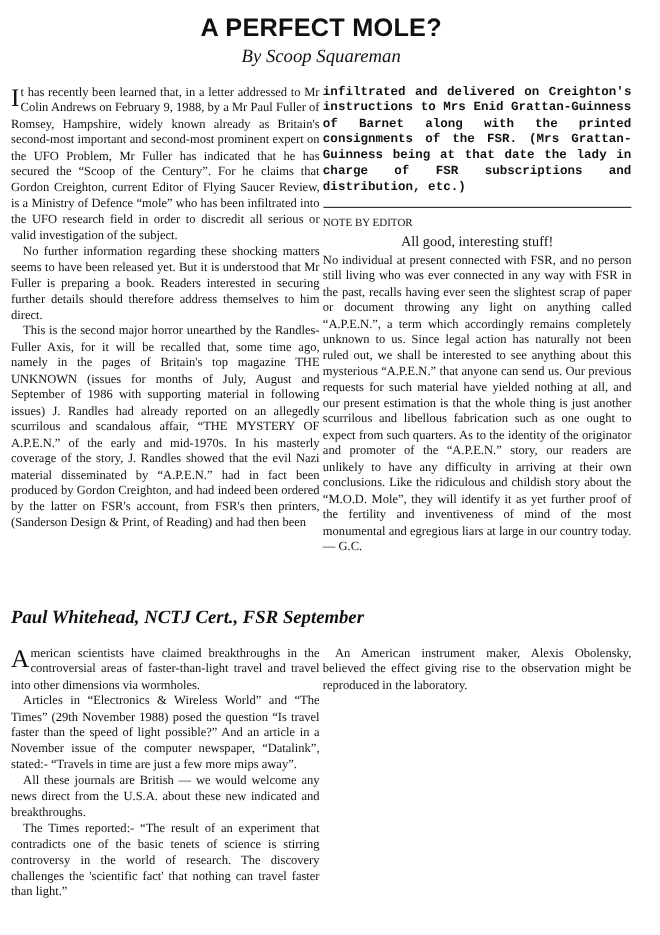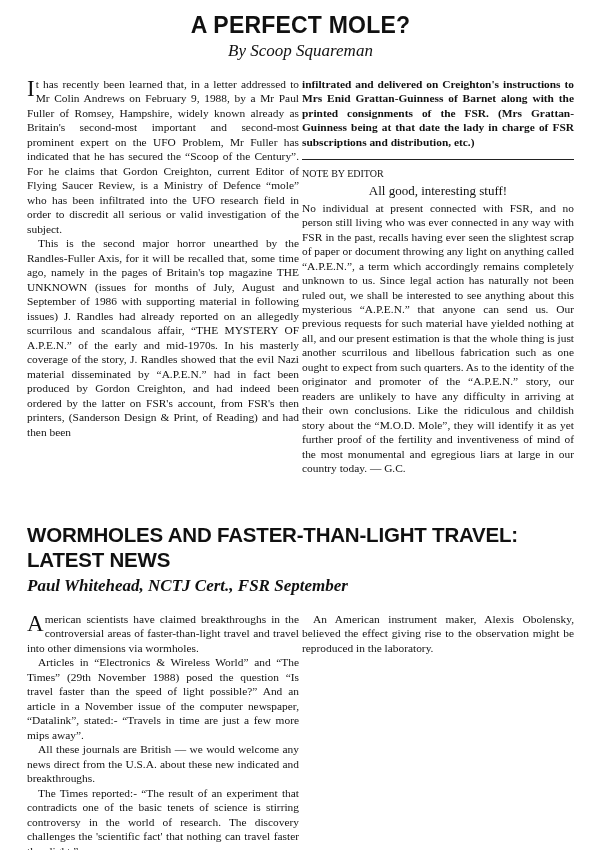--- a/index.html
+++ b/index.html
@@ -11,21 +11,21 @@
     width: 600px;
     height: 850px;
     font-family: "Liberation Serif", serif;
     color: #111111;
     overflow: hidden;
   }
   .page {
     width: 600px;
     height: 850px;
     box-sizing: border-box;
-    padding: 8px 26px 0 27px;
+    padding: 8px 26px 0 10px;
     position: relative;
   }
 
   
   .a1-title {
     text-align: center;
     font-family: "Liberation Sans", sans-serif;
     font-weight: bold;
     font-size: 23px;
     letter-spacing: 0.2px;
@@ -50,21 +50,21 @@
 
   p {
     margin: 0;
     font-size: 11.4px;
     line-height: 1.27;
     text-align: justify;
     text-indent: 11px;
     hyphens: auto;
   }
   p.noindent { text-indent: 0; }
-  p.bold { font-weight: bold; }
+  p.bold { font-weight: bold; font-family: Liberation Mono, monospace; }
   p + p { margin-top: 0px; }
 
   
   .dropcap::first-letter {
     float: left;
     font-size: 23px;
     line-height: 0.86;
     padding: 2px 1px 0 0;
     font-family: "Liberation Serif", serif;
   }
@@ -114,38 +114,38 @@
 <div class="page">
 
   <div>
     <h1 class="a1-title">A PERFECT MOLE?</h1>
     <div class="a1-byline">By Scoop Squareman</div>
 
     <div class="cols">
 
       <div class="col">
         <p class="lead dropcap">It has recently been learned that, in a letter addressed to Mr Colin Andrews on February 9, 1988, by a Mr Paul Fuller of Romsey, Hampshire, widely known already as Britain's second-most important and second-most prominent expert on the UFO Problem, Mr Fuller has indicated that he has secured the “Scoop of the Century”. For he claims that Gordon Creighton, current Editor of Flying Saucer Review, is a Ministry of Defence “mole” who has been infiltrated into the UFO research field in order to discredit all serious or valid investigation of the subject.</p>
+        <p>No further information regarding these shocking matters seems to have been released yet. But it is understood that Mr Fuller is preparing a book. Readers interested in securing further details should therefore address themselves to him direct.</p>
         <p>This is the second major horror unearthed by the Randles-Fuller Axis, for it will be recalled that, some time ago, namely in the pages of Britain's top magazine THE UNKNOWN (issues for months of July, August and September of 1986 with supporting material in following issues) J. Randles had already reported on an allegedly scurrilous and scandalous affair, “THE MYSTERY OF A.P.E.N.” of the early and mid-1970s. In his masterly coverage of the story, J. Randles showed that the evil Nazi material disseminated by “A.P.E.N.” had in fact been produced by Gordon Creighton, and had indeed been ordered by the latter on FSR's account, from FSR's then printers, (Sanderson Design &amp; Print, of Reading) and had then been</p>
       </div>
 
       <div class="col">
         <p class="noindent bold">infiltrated and delivered on Creighton's instructions to Mrs Enid Grattan-Guinness of Barnet along with the printed consignments of the FSR. (Mrs Grattan-Guinness being at that date the lady in charge of FSR subscriptions and distribution, etc.)</p>
         <hr class="rule">
         <p class="note-head">NOTE BY EDITOR</p>
         <p class="note-center">All good, interesting stuff!</p>
         <p class="noindent">No individual at present connected with FSR, and no person still living who was ever connected in any way with FSR in the past, recalls having ever seen the slightest scrap of paper or document throwing any light on anything called “A.P.E.N.”, a term which accordingly remains completely unknown to us. Since legal action has naturally not been ruled out, we shall be interested to see anything about this mysterious “A.P.E.N.” that anyone can send us. Our previous requests for such material have yielded nothing at all, and our present estimation is that the whole thing is just another scurrilous and libellous fabrication such as one ought to expect from such quarters. As to the identity of the originator and promoter of the “A.P.E.N.” story, our readers are unlikely to have any difficulty in arriving at their own conclusions. Like the ridiculous and childish story about the “M.O.D. Mole”, they will identify it as yet further proof of the fertility and inventiveness of mind of the most monumental and egregious liars at large in our country today. — G.C.</p>
       </div>
 
     </div>
   </div>
 
   <div class="spacer-lg"></div>
 
   <div>
-    <h2 class="a2-title">WORMHOLES AND FASTER-THAN-LIGHT TRAVEL: LATEST NEWS</h2>
     <div class="a2-byline">Paul Whitehead, NCTJ Cert., FSR September</div>
 
     <div class="cols">
 
       <div class="col">
         <p class="lead dropcap">American scientists have claimed breakthroughs in the controversial areas of faster-than-light travel and travel into other dimensions via wormholes.</p>
         <p>Articles in “Electronics &amp; Wireless World” and “The Times” (29th November 1988) posed the question “Is travel faster than the speed of light possible?” And an article in a November issue of the computer newspaper, “Datalink”, stated:- “Travels in time are just a few more mips away”.</p>
         <p>All these journals are British — we would welcome any news direct from the U.S.A. about these new indicated and breakthroughs.</p>
         <p>The Times reported:- “The result of an experiment that contradicts one of the basic tenets of science is stirring controversy in the world of research. The discovery challenges the 'scientific fact' that nothing can travel faster than light.”</p>
 

